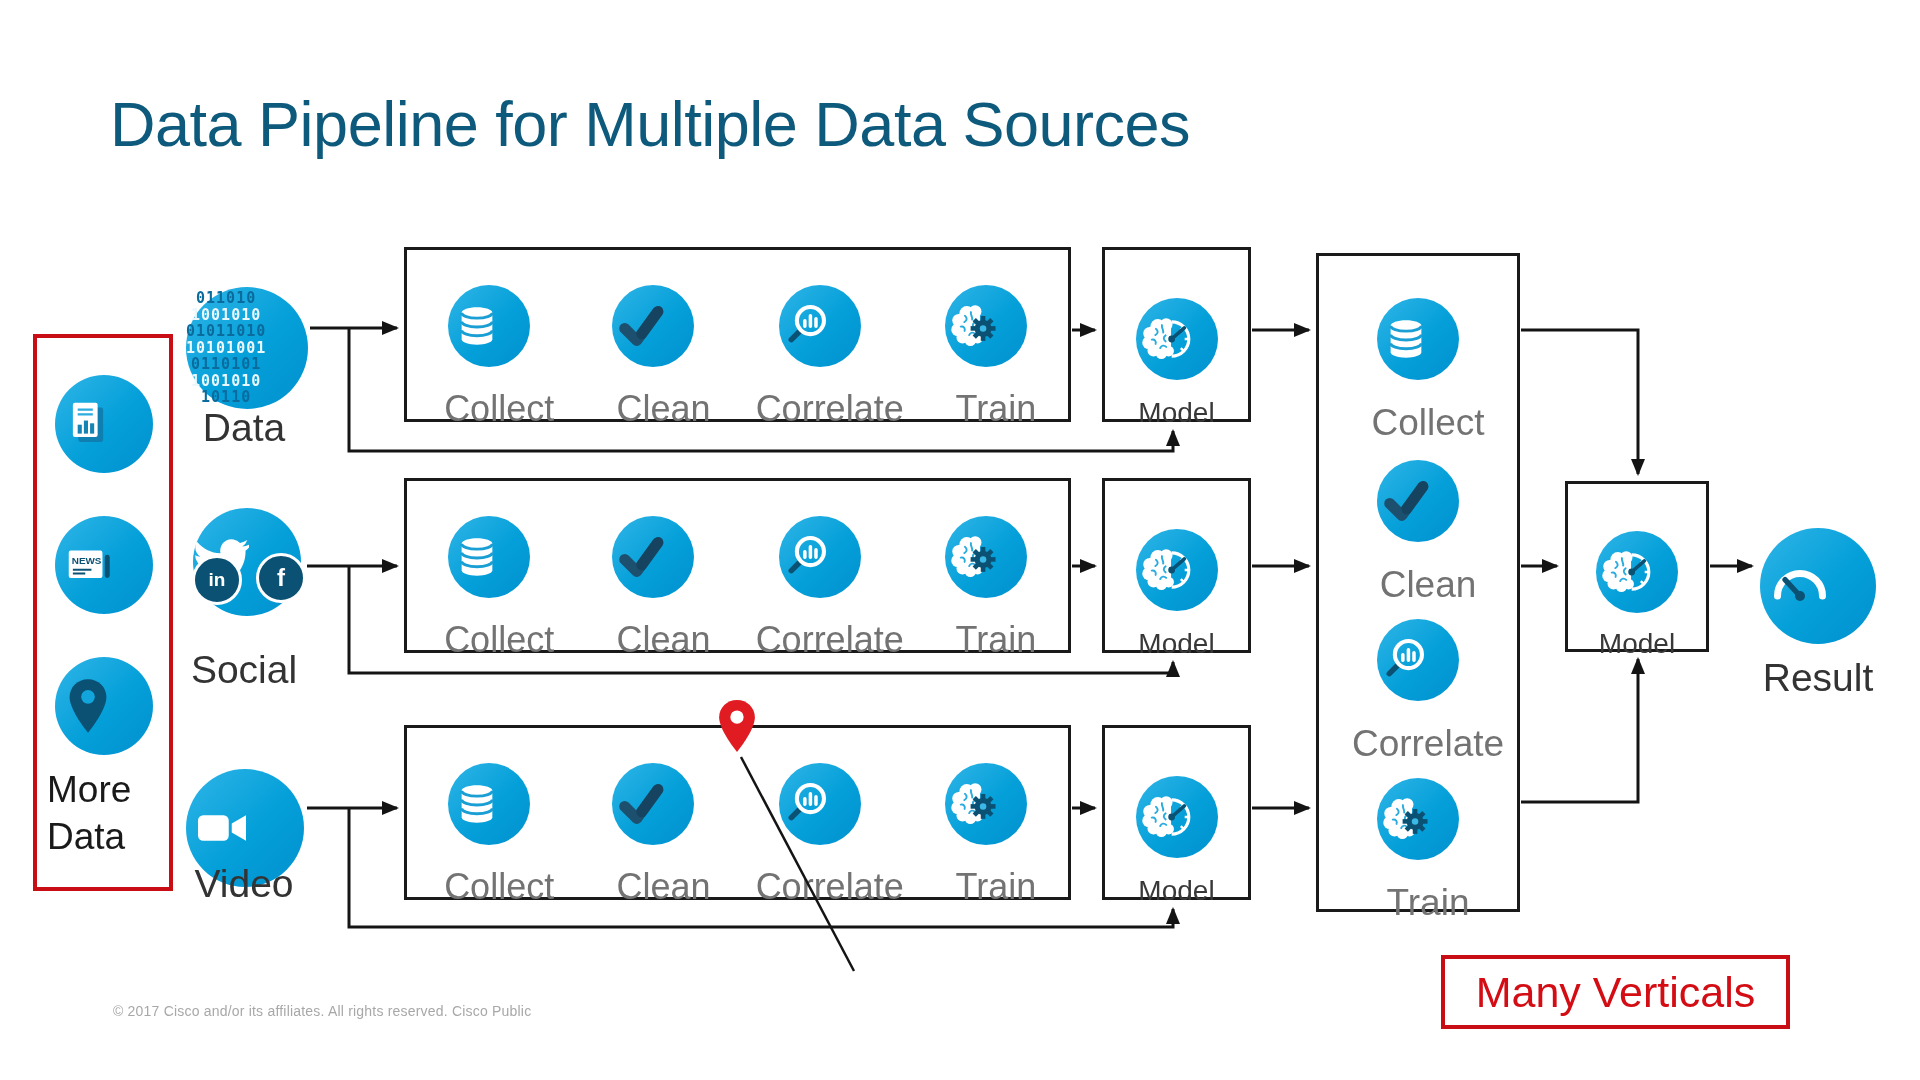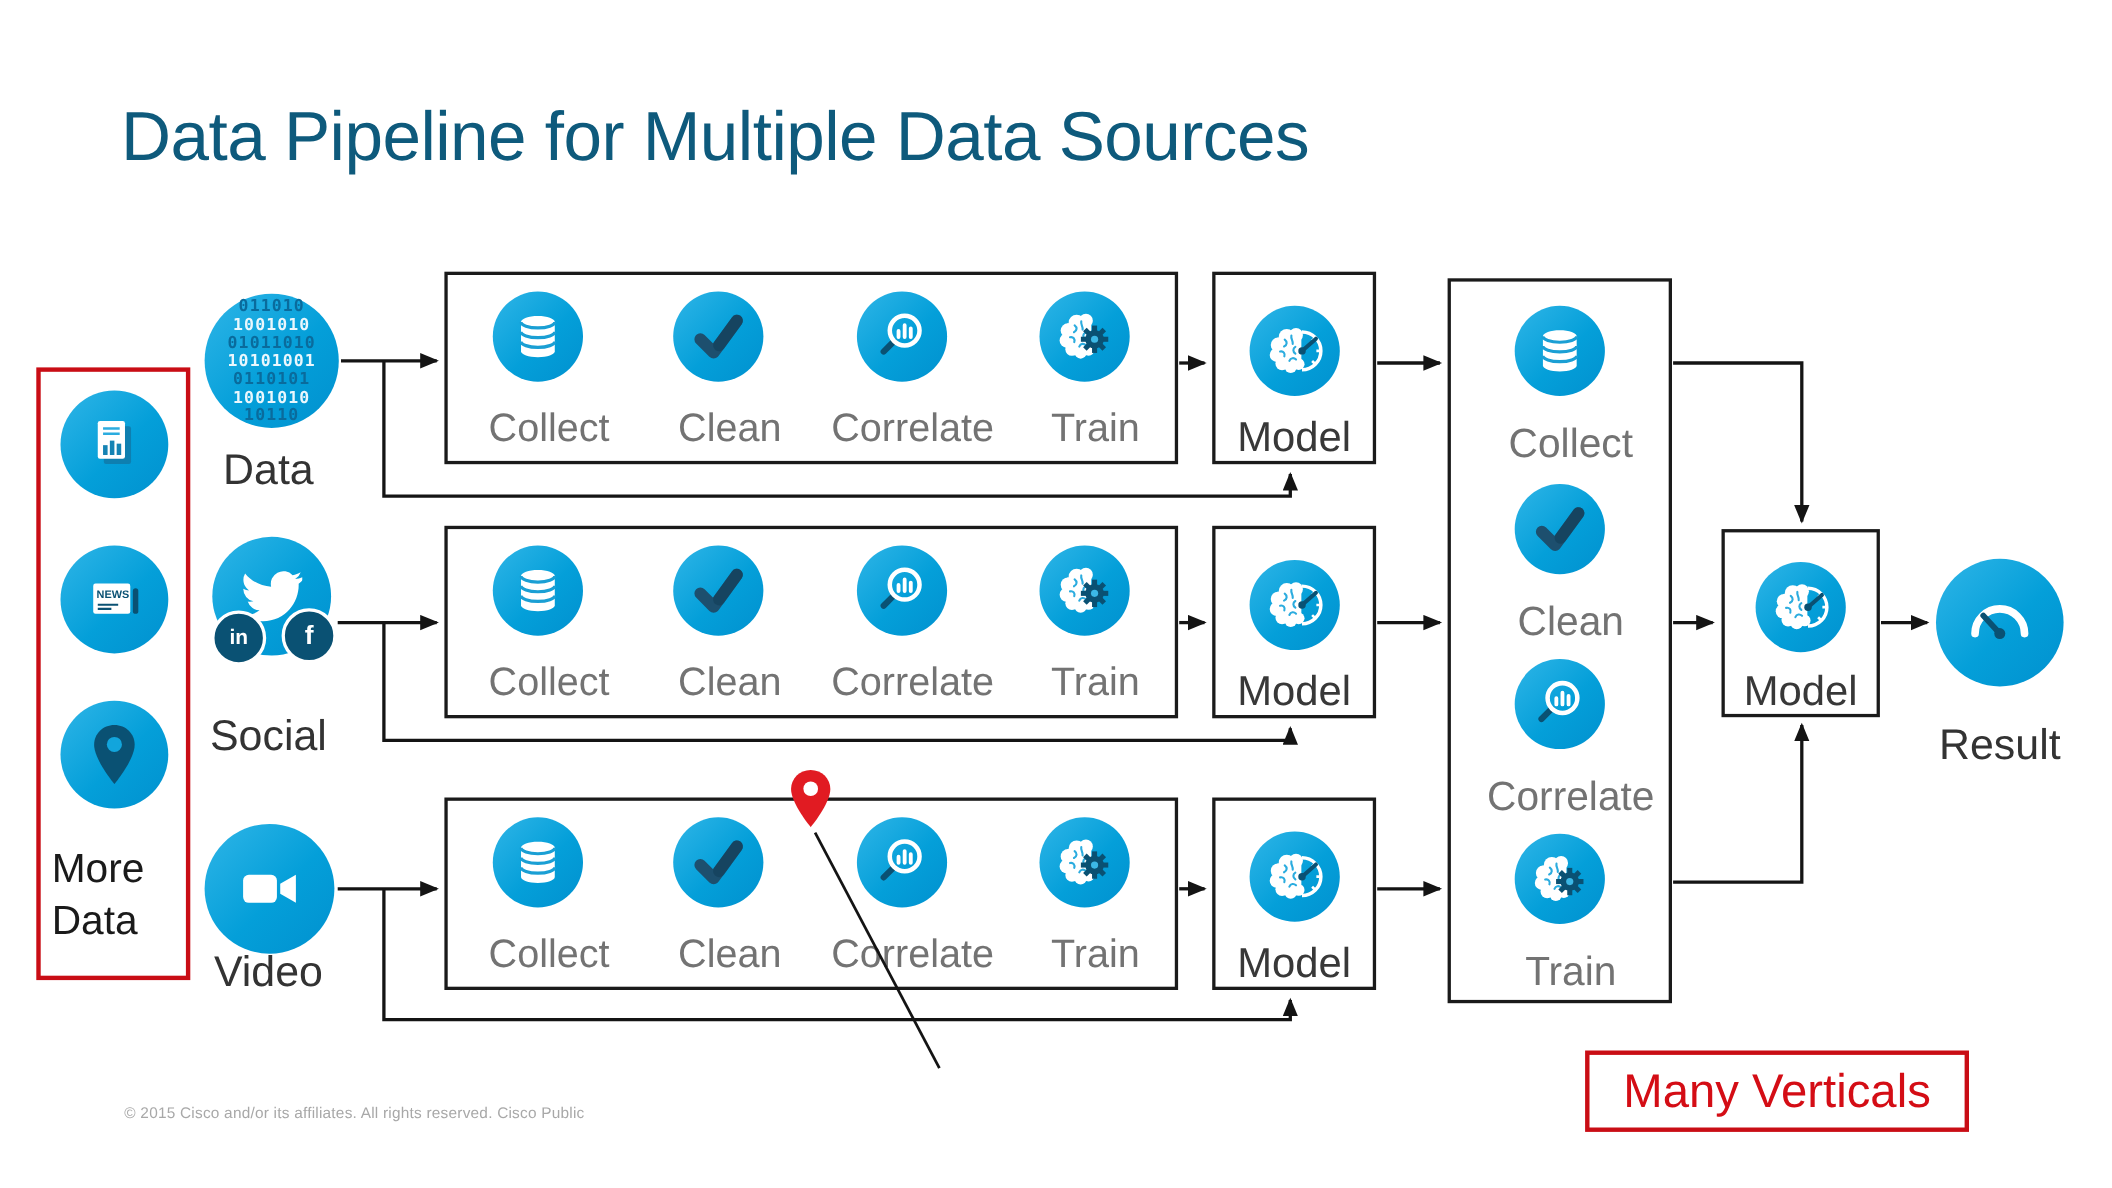--- a/index.html
+++ b/index.html
@@ -6,21 +6,21 @@
   .canvas{position:relative;width:1920px;height:1080px;background:#fff;overflow:hidden;
           font-family:"Liberation Sans",sans-serif;color:#333;}
 
   
   .title{position:absolute;left:110px;top:88px;margin:0;font-size:63px;font-weight:400;
          color:#0e5a7c;letter-spacing:-0.5px;}
 
   
   .circle{border-radius:50%;
           background:linear-gradient(135deg,#2fb5e7 0%,#049fd9 55%,#0191cf 100%);
-          display:flex;align-items:center;justify-content:center;flex:0 0 auto;box-sizing:border-box;}
+          display:flex;align-items:center;flex:0 0 auto;box-sizing:border-box;margin-top:20px;}
   .abs{position:absolute;}
   .d122{width:122px;height:122px}.d118{width:118px;height:118px}.d116{width:116px;height:116px}
   .d108{width:108px;height:108px}.d98{width:98px;height:98px}.d82{width:82px;height:82px}
   .d50{width:50px;height:50px}
   .d82 svg.g{width:58px;height:58px}.d98 svg.g{width:66px;height:66px}
   .d116 svg.g{width:80px;height:80px}.d118 svg.g{width:72px;height:72px}
   .d108 svg.tw{width:56px;height:56px}
 
   
   .red-panel{position:absolute;left:33px;top:334px;width:140px;height:557px;
@@ -41,21 +41,21 @@
 
   
   .pipe-box{position:absolute;left:404px;width:667px;height:175px;border:3px solid #1a1a1a;
             background:#fff;box-sizing:border-box;display:flex;}
   .stage{flex:1;display:flex;flex-direction:column;align-items:center;padding-top:15px;}
   .stage-label{margin-top:21px;font-size:36px;color:#737373;white-space:nowrap;margin-left:20px;}
 
   .model-box{position:absolute;left:1102px;width:149px;height:175px;border:3px solid #1a1a1a;
              background:#fff;box-sizing:border-box;display:flex;flex-direction:column;
              align-items:center;padding-top:28px;}
-  .model-label{margin-top:17px;font-size:38px;color:#383838;}
+  .model-label{margin-top:17px;font-size:28px;color:#383838;}
 
   .combined-box{position:absolute;left:1316px;top:253px;width:204px;height:659px;
                 border:3px solid #1a1a1a;background:#fff;box-sizing:border-box;}
   .stage-v{position:absolute;left:0;width:100%;display:flex;flex-direction:column;align-items:center;}
   .stage-v .stage-label{margin-top:22px;font-size:37px;}
   .sv1{top:22px}.sv2{top:184px}.sv3{top:343px}.sv4{top:502px}
 
   .final-model{position:absolute;left:1565px;top:481px;width:144px;height:171px;
                border:3px solid #1a1a1a;background:#fff;box-sizing:border-box;display:flex;
                flex-direction:column;align-items:center;padding-top:27px;}
@@ -435,15 +435,15 @@
 
   <div class="pin-marker">
     <svg viewBox="0 0 48 48">
         <use href="#sym-pin"></use>
       </svg>
   </div>
   <div class="mv-box">
     <span>Many Verticals</span>
   </div>
 
-  <div class="copyright">© 2015  Cisco and/or its affiliates. All rights reserved.   Cisco Public</div>
+  <div class="copyright">© 2017  Cisco and/or its affiliates. All rights reserved.   Cisco Public</div>
 
 </div>
 
 </body></html>

